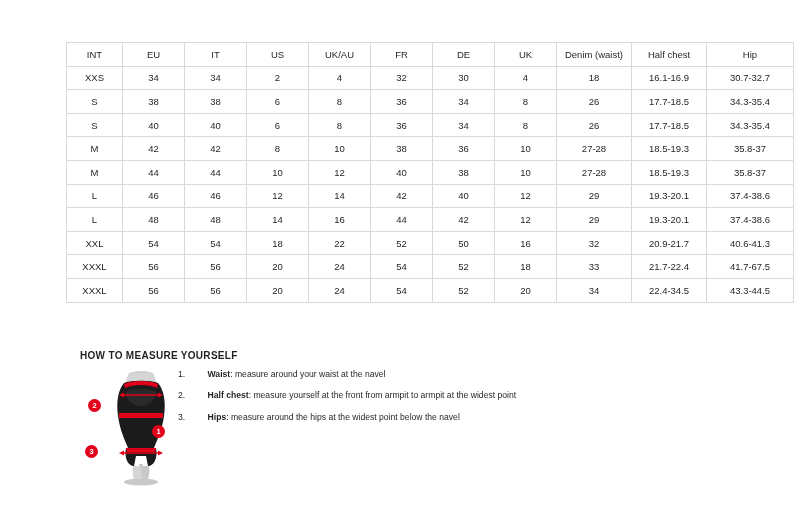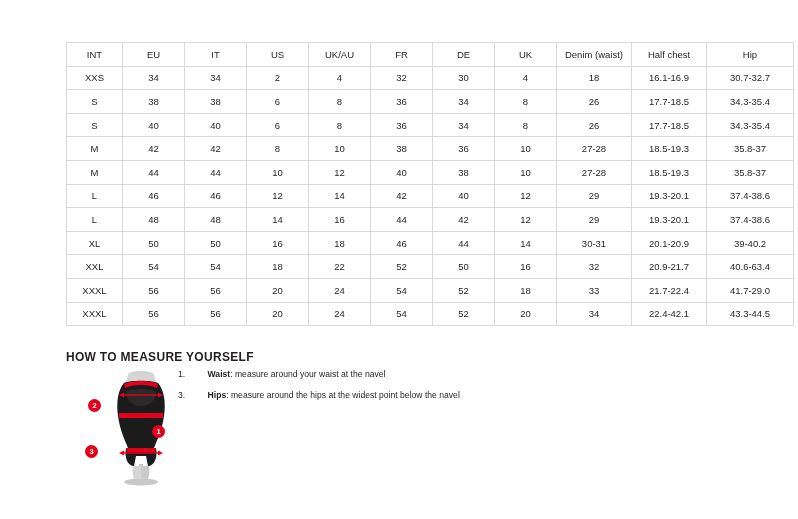--- a/index.html
+++ b/index.html
@@ -55,23 +55,23 @@
   col.c5 { width: 62px; }
   col.c6 { width: 62px; }
   col.c7 { width: 62px; }
   col.c8 { width: 75px; }
   col.c9 { width: 75px; }
   col.c10 { width: 87px; }
 
   
   .howto-title {
     position: absolute;
-    left: 66px;
+    left: 80px;
     top: 350px;
-    font-size: 12px;
+    font-size: 10px;
     font-weight: bold;
     letter-spacing: 0.3px;
     color: #231f20;
   }
   .figure {
     position: absolute;
     left: 86px;
     top: 366px;
     width: 110px;
     height: 120px;
@@ -226,69 +226,56 @@
           <td>14</td>
           <td>16</td>
           <td>44</td>
           <td>42</td>
           <td>12</td>
           <td>29</td>
           <td>19.3-20.1</td>
           <td>37.4-38.6</td>
         </tr>
         <tr>
-          <td>XL</td>
-          <td>50</td>
-          <td>50</td>
-          <td>16</td>
-          <td>18</td>
-          <td>46</td>
-          <td>44</td>
-          <td>14</td>
-          <td>30-31</td>
-          <td>20.1-20.9</td>
-          <td>39-40.2</td>
-        </tr>
-        <tr>
           <td>XXL</td>
           <td>54</td>
           <td>54</td>
           <td>18</td>
           <td>22</td>
           <td>52</td>
           <td>50</td>
           <td>16</td>
           <td>32</td>
           <td>20.9-21.7</td>
-          <td>40.6-63.4</td>
+          <td>40.6-41.3</td>
         </tr>
         <tr>
           <td>XXXL</td>
           <td>56</td>
           <td>56</td>
           <td>20</td>
           <td>24</td>
           <td>54</td>
           <td>52</td>
           <td>18</td>
           <td>33</td>
           <td>21.7-22.4</td>
-          <td>41.7-29.0</td>
+          <td>41.7-67.5</td>
         </tr>
         <tr>
           <td>XXXL</td>
           <td>56</td>
           <td>56</td>
           <td>20</td>
           <td>24</td>
           <td>54</td>
           <td>52</td>
           <td>20</td>
           <td>34</td>
-          <td>22.4-42.1</td>
+          <td>22.4-34.5</td>
           <td>43.3-44.5</td>
         </tr>
       </tbody>
     </table>
   </div>
 
   <div class="howto-title">HOW TO MEASURE YOURSELF</div>
 
   <div class="figure">
     <svg width="110" height="120" viewBox="0 0 110 120" xmlns="http://www.w3.org/2000/svg">
@@ -336,18 +323,22 @@
   <div class="badge badge-1">1</div>
   <div class="badge badge-2">2</div>
   <div class="badge badge-3">3</div>
 
   <div class="notes">
     <div class="note">
       <span>1.</span>
       <b>Waist</b><span>: measure around your waist at the navel</span>
     </div>
     <div class="note">
+      <span>2.</span>
+      <b>Half chest</b><span>: measure yourself at the front from armpit to armpit at the widest point</span>
+    </div>
+    <div class="note">
       <span>3.</span>
       <b>Hips</b><span>: measure around the hips at the widest point below the navel</span>
     </div>
   </div>
 
 </div>
 
 </body></html>

